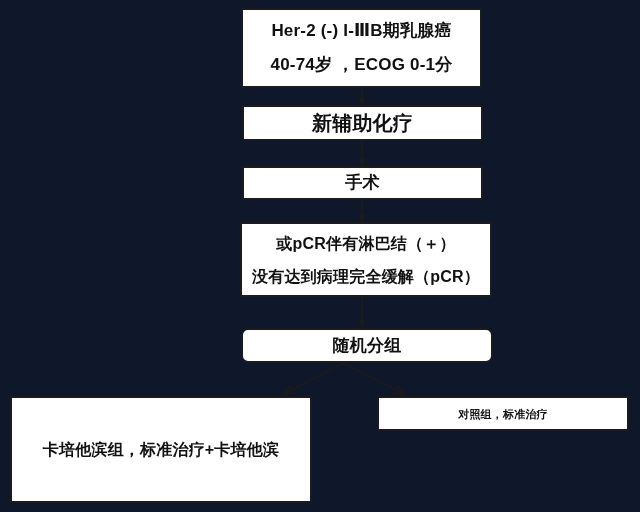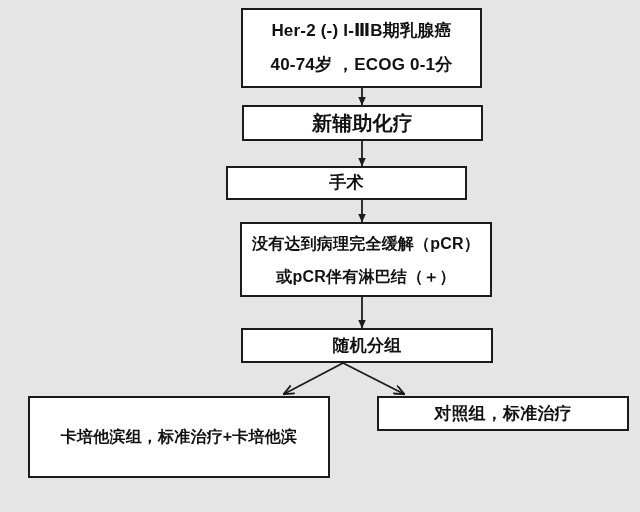--- a/index.html
+++ b/index.html
@@ -4,21 +4,21 @@
 <style>
   html, body {
     margin: 0;
     padding: 0;
     background: #ffffff;
   }
   #canvas {
     position: relative;
     width: 640px;
     height: 512px;
-    background: #e5e5e5;
+    background: #0f172a;
     font-family: "Liberation Sans", "DejaVu Sans", sans-serif;
     overflow: hidden;
   }
   .node {
     position: absolute;
     box-sizing: border-box;
     background: #ffffff;
     border: 2px solid #1b1b1b;
     display: flex;
     flex-direction: column;
@@ -37,43 +37,43 @@
     left: 241px; top: 8px; width: 241px; height: 80px;
   }
   #node-eligibility .line { font-size: 17px; line-height: 34px; }
 
   #node-neoadjuvant {
     left: 242px; top: 105px; width: 241px; height: 36px;
   }
   #node-neoadjuvant .line { font-size: 20px; line-height: 30px; }
 
   #node-surgery {
-    left: 226px; top: 166px; width: 241px; height: 34px;
+    left: 242px; top: 166px; width: 241px; height: 34px;
   }
   #node-surgery .line { font-size: 17px; line-height: 30px; }
 
   #node-pcr {
     left: 240px; top: 222px; width: 252px; height: 75px;
   }
   #node-pcr .line { font-size: 16px; line-height: 33px; }
 
   #node-random {
-    left: 241px; top: 328px; width: 252px; height: 35px;
+    left: 241px; top: 328px; width: 252px; height: 35px; border-radius: 7px;
   }
   #node-random .line { font-size: 17px; line-height: 30px; }
 
   #node-arm-cape {
-    left: 28px; top: 396px; width: 302px; height: 82px; justify-content: center;
+    left: 10px; top: 396px; width: 302px; height: 107px; justify-content: center;
   }
   #node-arm-cape .line { font-size: 16px; line-height: 38px; }
 
   #node-arm-control {
     left: 377px; top: 396px; width: 252px; height: 35px;
   }
-  #node-arm-control .line { font-size: 17px; line-height: 30px; }
+  #node-arm-control .line { font-size: 11px; line-height: 30px; }
 
   
   .connector {
     position: absolute;
     left: 0;
     top: 0;
     width: 640px;
     height: 512px;
     pointer-events: none;
   }
@@ -113,22 +113,22 @@
 
   <div class="node" id="node-neoadjuvant">
     <div class="line">新辅助化疗</div>
   </div>
 
   <div class="node" id="node-surgery">
     <div class="line">手术</div>
   </div>
 
   <div class="node" id="node-pcr">
+    <div class="line">或pCR伴有淋巴结（＋）</div>
     <div class="line">没有达到病理完全缓解（pCR）</div>
-    <div class="line">或pCR伴有淋巴结（＋）</div>
   </div>
 
   <div class="node" id="node-random">
     <div class="line">随机分组</div>
   </div>
 
   <div class="node" id="node-arm-cape">
     <div class="line">卡培他滨组，标准治疗+卡培他滨</div>
   </div>
 

